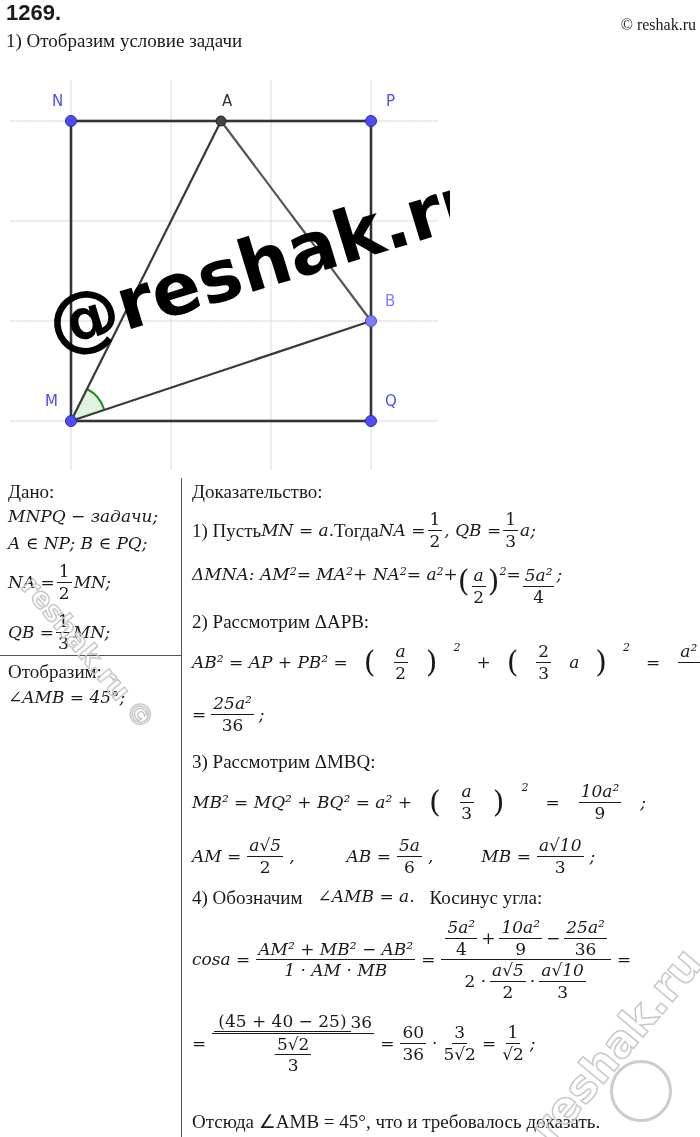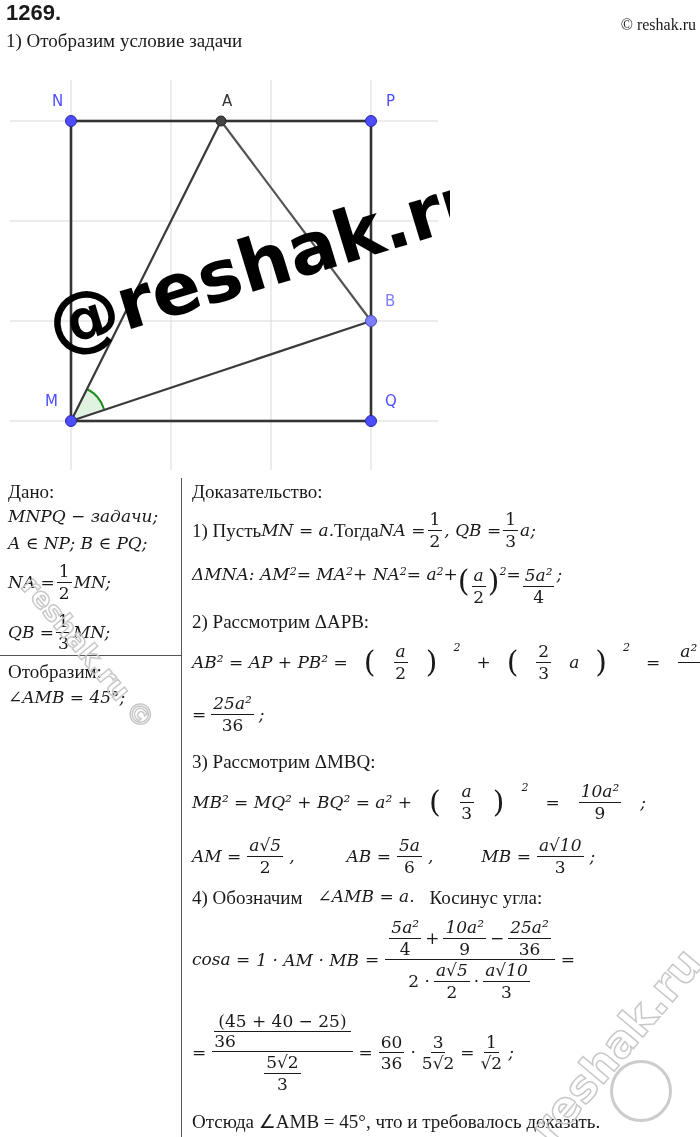--- a/index.html
+++ b/index.html
@@ -228,20 +228,21 @@
 
   <div class="txt" style="left:192px;top:888px;display:flex;gap:15px">
     <span>4) Обозначим</span>
     <span class="m">∠AMB = a.</span>
     <span>Косинус угла:</span>
   </div>
 
   <div class="txt m" style="left:192px;top:918px;display:flex;align-items:center;gap:4px">
     <span>cosa =</span>
     <span class="frac">
+        <span class="n">AM² + MB² − AB²</span>
         <span class="d">1 · AM · MB</span>
       </span>
     <span class="mu">=</span>
     <span class="frac">
       <span class="n" style="display:flex;align-items:center;gap:2px">
         <span class="frac">
             <span class="n">5a²</span>
             <span class="d mu">4</span>
           </span>
         <span class="mu">+</span>
@@ -267,21 +268,21 @@
             <span class="d mu">3</span>
           </span>
       </span>
     </span>
     <span class="mu">=</span>
   </div>
 
   <div class="txt m" style="left:192px;top:1012px;display:flex;align-items:center;gap:4px">
     <span class="mu">=</span>
     <span class="frac mu">
-      <span class="n" style="display:flex;flex-direction:column;align-items:flex-start">
+      <span class="n" style="display:flex;flex-direction:row;align-items:flex-end">
         <span style="border-bottom:1px solid #1a1a1a;padding:0 4px">(45 + 40 − 25)</span>
         <span>36</span>
       </span>
       <span class="d"><span class="frac">
             <span class="n">5√2</span>
             <span class="d">3</span>
           </span></span>
     </span>
     <span class="mu">=</span>
     <span class="frac mu">

